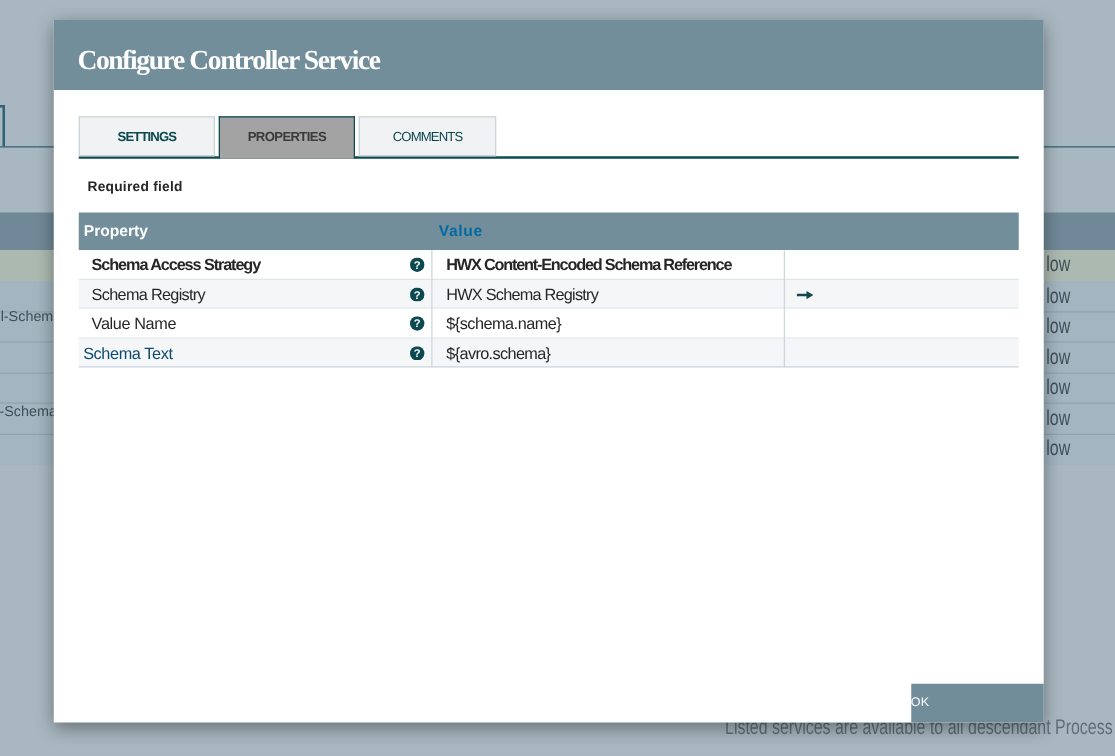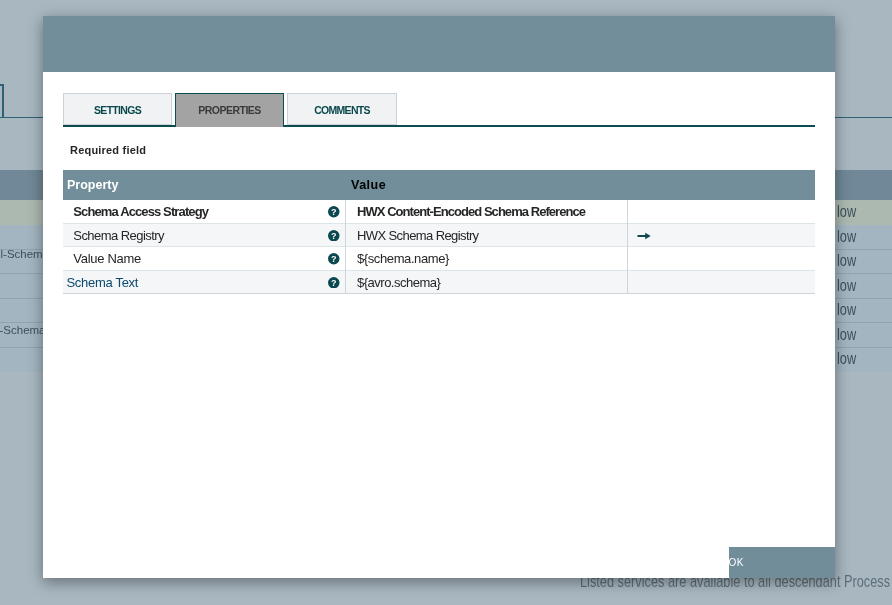--- a/index.html
+++ b/index.html
@@ -35,34 +35,35 @@
 <div class="abs" style="left:837px;top:347px;width:60px;height:24.5px;line-height:24.5px;font-size:17px;color:#3e5059;transform:scaleX(0.751);transform-origin:0 0">low</div>
 
 <div class="abs" style="left:0.5px;top:247.7px;width:70px;font-size:11.5px;color:#3e5059;white-space:nowrap">l-Schema</div>
 <div class="abs" style="left:-0.5px;top:323.9px;width:70px;font-size:11.5px;color:#3e5059;white-space:nowrap">-Schema</div>
 
 <div class="abs" style="left:580px;top:572.2px;font-size:17px;color:#5e6f79;white-space:nowrap;transform:scaleX(0.751);transform-origin:0 0">Listed services are available to all descendant Process Groups</div>
 
 <div class="abs" id="modal" style="left:43px;top:16px;width:792px;height:561.5px;background:#fff;box-shadow:0 4px 14px rgba(0,0,0,0.4)">
 
   <div class="abs" style="left:0;top:0;width:792px;height:56px;background:#728e9b"></div>
+  <div class="abs" id="title" style="left:19px;top:18.5px;font-family:'Liberation Serif',serif;font-weight:bold;font-size:22px;letter-spacing:-1.1px;color:#fff;white-space:nowrap">Configure Controller Service</div>
 
   <div class="abs" style="left:20px;top:109px;width:752px;height:2px;background:#0d4b53"></div>
 
   <div class="abs" id="tab-settings" style="left:20px;top:77px;width:109px;height:32px;box-sizing:border-box;background:#f0f2f3;border:1px solid #cbd3d8;line-height:32.5px;text-align:center;font-size:10.5px;font-weight:bold;letter-spacing:-0.7px;color:#0b484e">SETTINGS</div>
   <div class="abs" id="tab-properties" style="left:132px;top:77px;width:109px;height:34px;box-sizing:border-box;background:#a3a3a3;border:1.5px solid #0d4b53;border-bottom:none;line-height:32px;text-align:center;font-size:10.5px;font-weight:bold;letter-spacing:-0.5px;color:#3a3a3a;z-index:2">PROPERTIES</div>
-  <div class="abs" id="tab-comments" style="left:244px;top:77px;width:110px;height:32px;box-sizing:border-box;background:#f0f2f3;border:1px solid #cbd3d8;line-height:32.5px;text-align:center;font-size:10.5px;font-weight:bold;letter-spacing:-0.7px;color:#0b484e">COMMENTS</div>
+  <div class="abs" id="tab-comments" style="left:244px;top:77px;width:110px;height:32px;box-sizing:border-box;background:#f0f2f3;border:1px solid #cbd3d8;line-height:32.5px;text-align:center;font-size:10.5px;font-weight:normal;letter-spacing:-0.7px;color:#0b484e">COMMENTS</div>
 
   <div class="abs" id="reqfield" style="left:27px;top:127.8px;font-size:11px;font-weight:bold;letter-spacing:0.2px;color:#262626">Required field</div>
 
   <div class="abs" id="ptable" style="left:19.5px;top:153.5px;width:752.5px;height:141px">
 
     <div class="abs" style="left:0;top:0;width:752.5px;height:30.5px;background:#728e9b"></div>
     <div class="abs" style="left:4.5px;top:0;height:30.5px;line-height:31px;font-size:12.5px;font-weight:bold;color:#fff">Property</div>
-    <div class="abs" style="left:288.5px;top:0;height:30.5px;line-height:31px;font-size:12.5px;font-weight:bold;letter-spacing:0.5px;color:#000000">Value</div>
+    <div class="abs" style="left:288.5px;top:0;height:30.5px;line-height:31px;font-size:12.5px;font-weight:bold;letter-spacing:0.5px;color:#0369a1">Value</div>
 
     <div class="abs" style="left:0;top:30.5px;width:752.5px;height:23.5px;box-sizing:border-box;background:#fff;border-bottom:1px solid #dee5e9"></div>
     <div class="abs" style="left:0;top:54px;width:752.5px;height:23.5px;box-sizing:border-box;background:#f4f6f8;border-bottom:1px solid #dee5e9"></div>
     <div class="abs" style="left:0;top:77.5px;width:752.5px;height:23.5px;box-sizing:border-box;background:#fff;border-bottom:1px solid #dee5e9"></div>
     <div class="abs" style="left:0;top:101px;width:752.5px;height:23.5px;box-sizing:border-box;background:#f4f6f8;border-bottom:1px solid #ccd6db"></div>
 
     <div class="abs" style="left:282.5px;top:30.5px;width:1px;height:94px;background:#ccd6dc"></div>
     <div class="abs" style="left:564.5px;top:30.5px;width:1px;height:94px;background:#ccd6dc"></div>
 
     <div class="abs" id="p1" style="left:10.8px;top:30.5px;height:31px;line-height:24px;font-size:13px;font-weight:bold;letter-spacing:-0.88px;color:#262626;white-space:nowrap">Schema Access Strategy</div>

